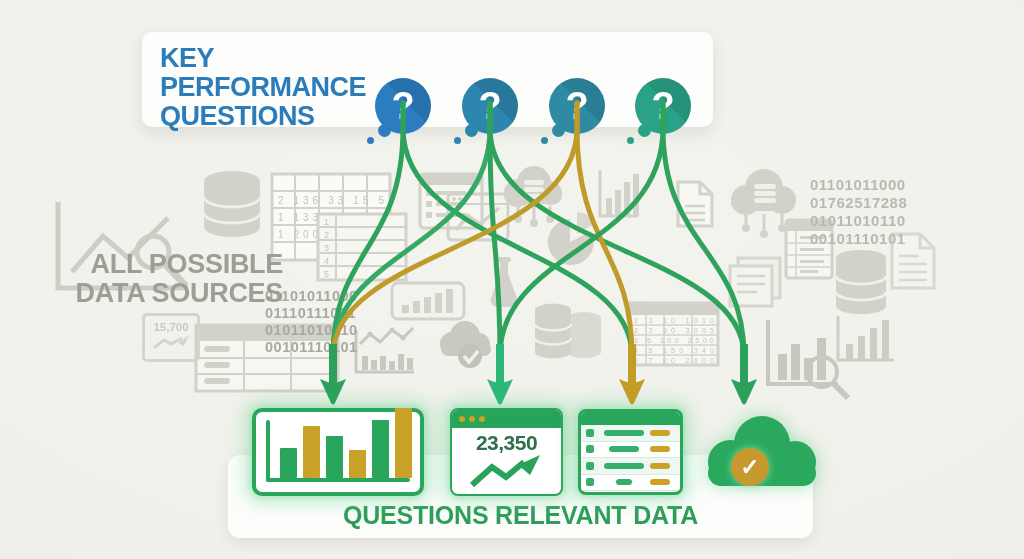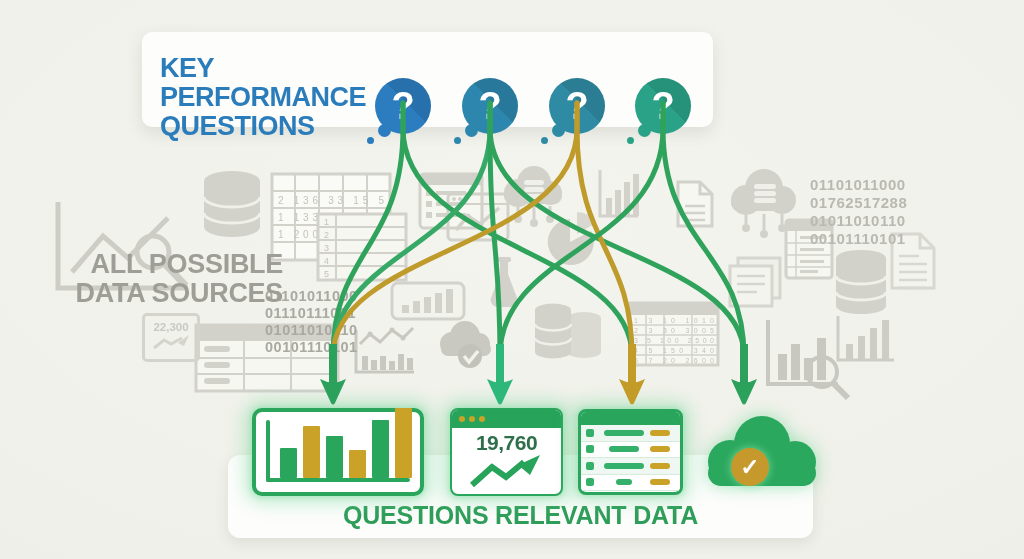--- a/index.html
+++ b/index.html
@@ -80,21 +80,21 @@
 
   
   #flow{position:absolute;left:0;top:0;z-index:6;pointer-events:none;}
 
   
   .kpq-card{
     position:absolute;left:142px;top:32px;width:571px;height:95px;z-index:5;
     background:#fdfdfc;border-radius:10px;box-shadow:0 6px 16px rgba(60,70,60,.12);
   }
   .kpq-title{
-    position:absolute;left:18px;top:22px;width:235px;
+    position:absolute;left:18px;top:12px;width:235px;
     color:#2a7cba;font-size:27px;font-weight:700;line-height:1.07;letter-spacing:-.5px;
   }
   .bubble{
     position:absolute;top:46px;width:56px;height:56px;border-radius:50%;
     display:flex;align-items:center;justify-content:center;
   }
   .bubble::before{
     content:"";position:absolute;left:3px;bottom:-3px;width:13px;height:13px;border-radius:50%;background:inherit;
   }
   .bubble::after{
@@ -308,21 +308,21 @@
     <div>00101110101</div>
   </div>
   <div class="binary binary-right">
     <div>01101011000</div>
     <div>01762517288</div>
     <div>01011010110</div>
     <div>00101110101</div>
   </div>
 
   <div class="metric-box">
-    <span>22,300</span>
+    <span>15,700</span>
     <svg width="40" height="16" viewBox="0 0 40 16">
       <polyline points="3,14 13,6 20,10 31,4" fill="none" stroke="#d4d4cd" stroke-width="3"></polyline>
       <polygon points="27,9 38,1 33,12" fill="#d4d4cd"></polygon>
     </svg>
   </div>
 
   <div class="bg-label">ALL POSSIBLE DATA SOURCES</div>
 
   <div class="bottom-bar">
     <div class="bottom-label">QUESTIONS RELEVANT DATA</div>
@@ -340,21 +340,21 @@
         <div style="height: 70px; background: rgb(201, 162, 39);"></div>
       </div>
   </div>
 
   <div class="sel-icon icon-number glow">
     <div class="titlebar">
       <i></i>
       <i></i>
       <i></i>
     </div>
-    <div class="value">19,760</div>
+    <div class="value">23,350</div>
     <svg width="90" height="34" viewBox="0 0 90 34">
       <polyline points="8,30 28,12 42,22 60,7" fill="none" stroke="#27a35a" stroke-width="6"></polyline>
       <polygon points="54,10 76,0 66,20" fill="#27a35a"></polygon>
     </svg>
   </div>
 
   <div class="sel-icon icon-table glow">
     <div class="thead"></div>
     <div class="ticon-rows">
         <div class="ticon-row alt">

